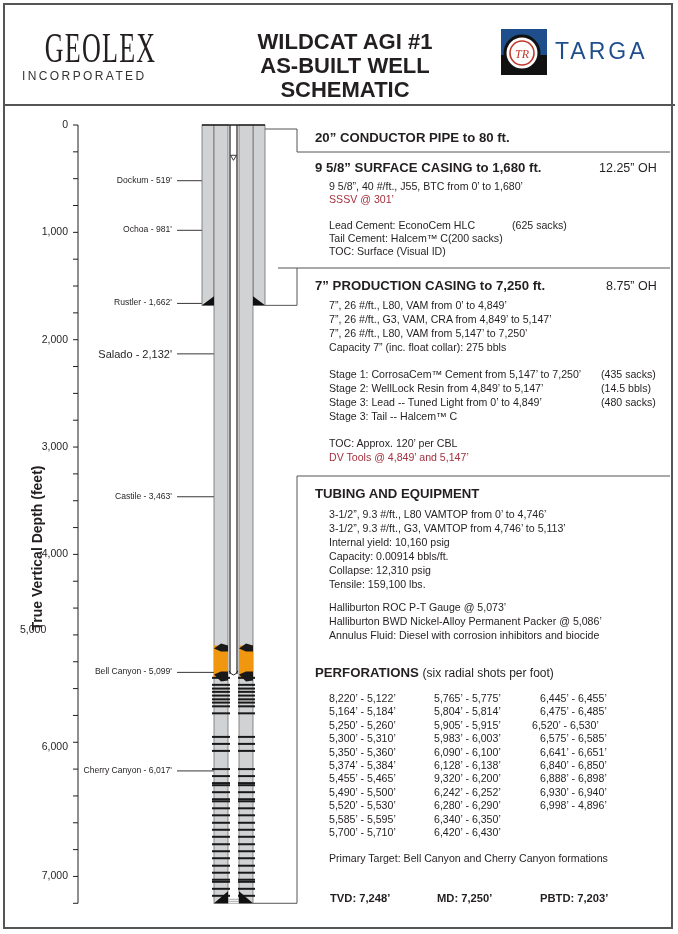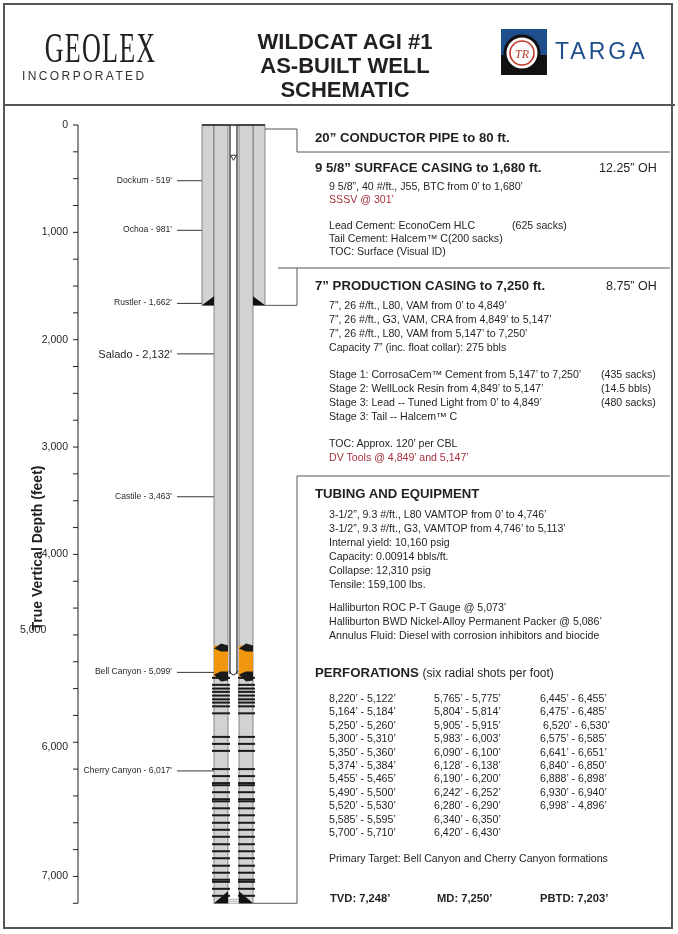--- a/index.html
+++ b/index.html
@@ -267,28 +267,28 @@
     <div class="perf-col" style="position: absolute; left: 329px; top: 785.8px;">5,490’ - 5,500’</div>
     <div class="perf-col" style="position: absolute; left: 329px; top: 799.2px;">5,520’ - 5,530’</div>
     <div class="perf-col" style="position: absolute; left: 329px; top: 812.6px;">5,585’ - 5,595’</div>
     <div class="perf-col" style="position: absolute; left: 329px; top: 826px;">5,700’ - 5,710’</div>
     <div class="perf-col" style="position: absolute; left: 434px; top: 692px;">5,765’ - 5,775’</div>
     <div class="perf-col" style="position: absolute; left: 434px; top: 705.4px;">5,804’ - 5,814’</div>
     <div class="perf-col" style="position: absolute; left: 434px; top: 718.8px;">5,905’ - 5,915’</div>
     <div class="perf-col" style="position: absolute; left: 434px; top: 732.2px;">5,983’ - 6,003’</div>
     <div class="perf-col" style="position: absolute; left: 434px; top: 745.6px;">6,090’ - 6,100’</div>
     <div class="perf-col" style="position: absolute; left: 434px; top: 759px;">6,128’ - 6,138’</div>
-    <div class="perf-col" style="position: absolute; left: 434px; top: 772.4px;">6,190’ - 6,200’</div>
+    <div class="perf-col" style="position: absolute; left: 434px; top: 772.4px;">9,320’ - 6,200’</div>
     <div class="perf-col" style="position: absolute; left: 434px; top: 785.8px;">6,242’ - 6,252’</div>
     <div class="perf-col" style="position: absolute; left: 434px; top: 799.2px;">6,280’ - 6,290’</div>
     <div class="perf-col" style="position: absolute; left: 434px; top: 812.6px;">6,340’ - 6,350’</div>
     <div class="perf-col" style="position: absolute; left: 434px; top: 826px;">6,420’ - 6,430’</div>
     <div class="perf-col" style="position: absolute; left: 540px; top: 692px; text-align: right;">6,445’ - 6,455’</div>
     <div class="perf-col" style="position: absolute; left: 540px; top: 705.4px;">6,475’ - 6,485’</div>
-    <div class="perf-col" style="position: absolute; left: 543px; top: 718.8px;">6,520’ - 6,530’</div>
+    <div class="perf-col" style="position: absolute; left: 532px; top: 718.8px;">6,520’ - 6,530’</div>
     <div class="perf-col" style="position: absolute; left: 540px; top: 732.2px;">6,575’ - 6,585’</div>
     <div class="perf-col" style="position: absolute; left: 540px; top: 745.6px;">6,641’ - 6,651’</div>
     <div class="perf-col" style="position: absolute; left: 540px; top: 759px;">6,840’ - 6,850’</div>
     <div class="perf-col" style="position: absolute; left: 540px; top: 772.4px;">6,888’ - 6,898’</div>
     <div class="perf-col" style="position: absolute; left: 540px; top: 785.8px;">6,930’ - 6,940’</div>
     <div class="perf-col" style="position: absolute; left: 540px; top: 799.2px;">6,998’ - 4,896’</div>
   </div>
 <div class="panel-text" style="left:329px; top:852px;">Primary Target:  Bell Canyon and Cherry Canyon formations</div>
 
 <div class="totals" style="left:330px;">TVD: 7,248’</div>

